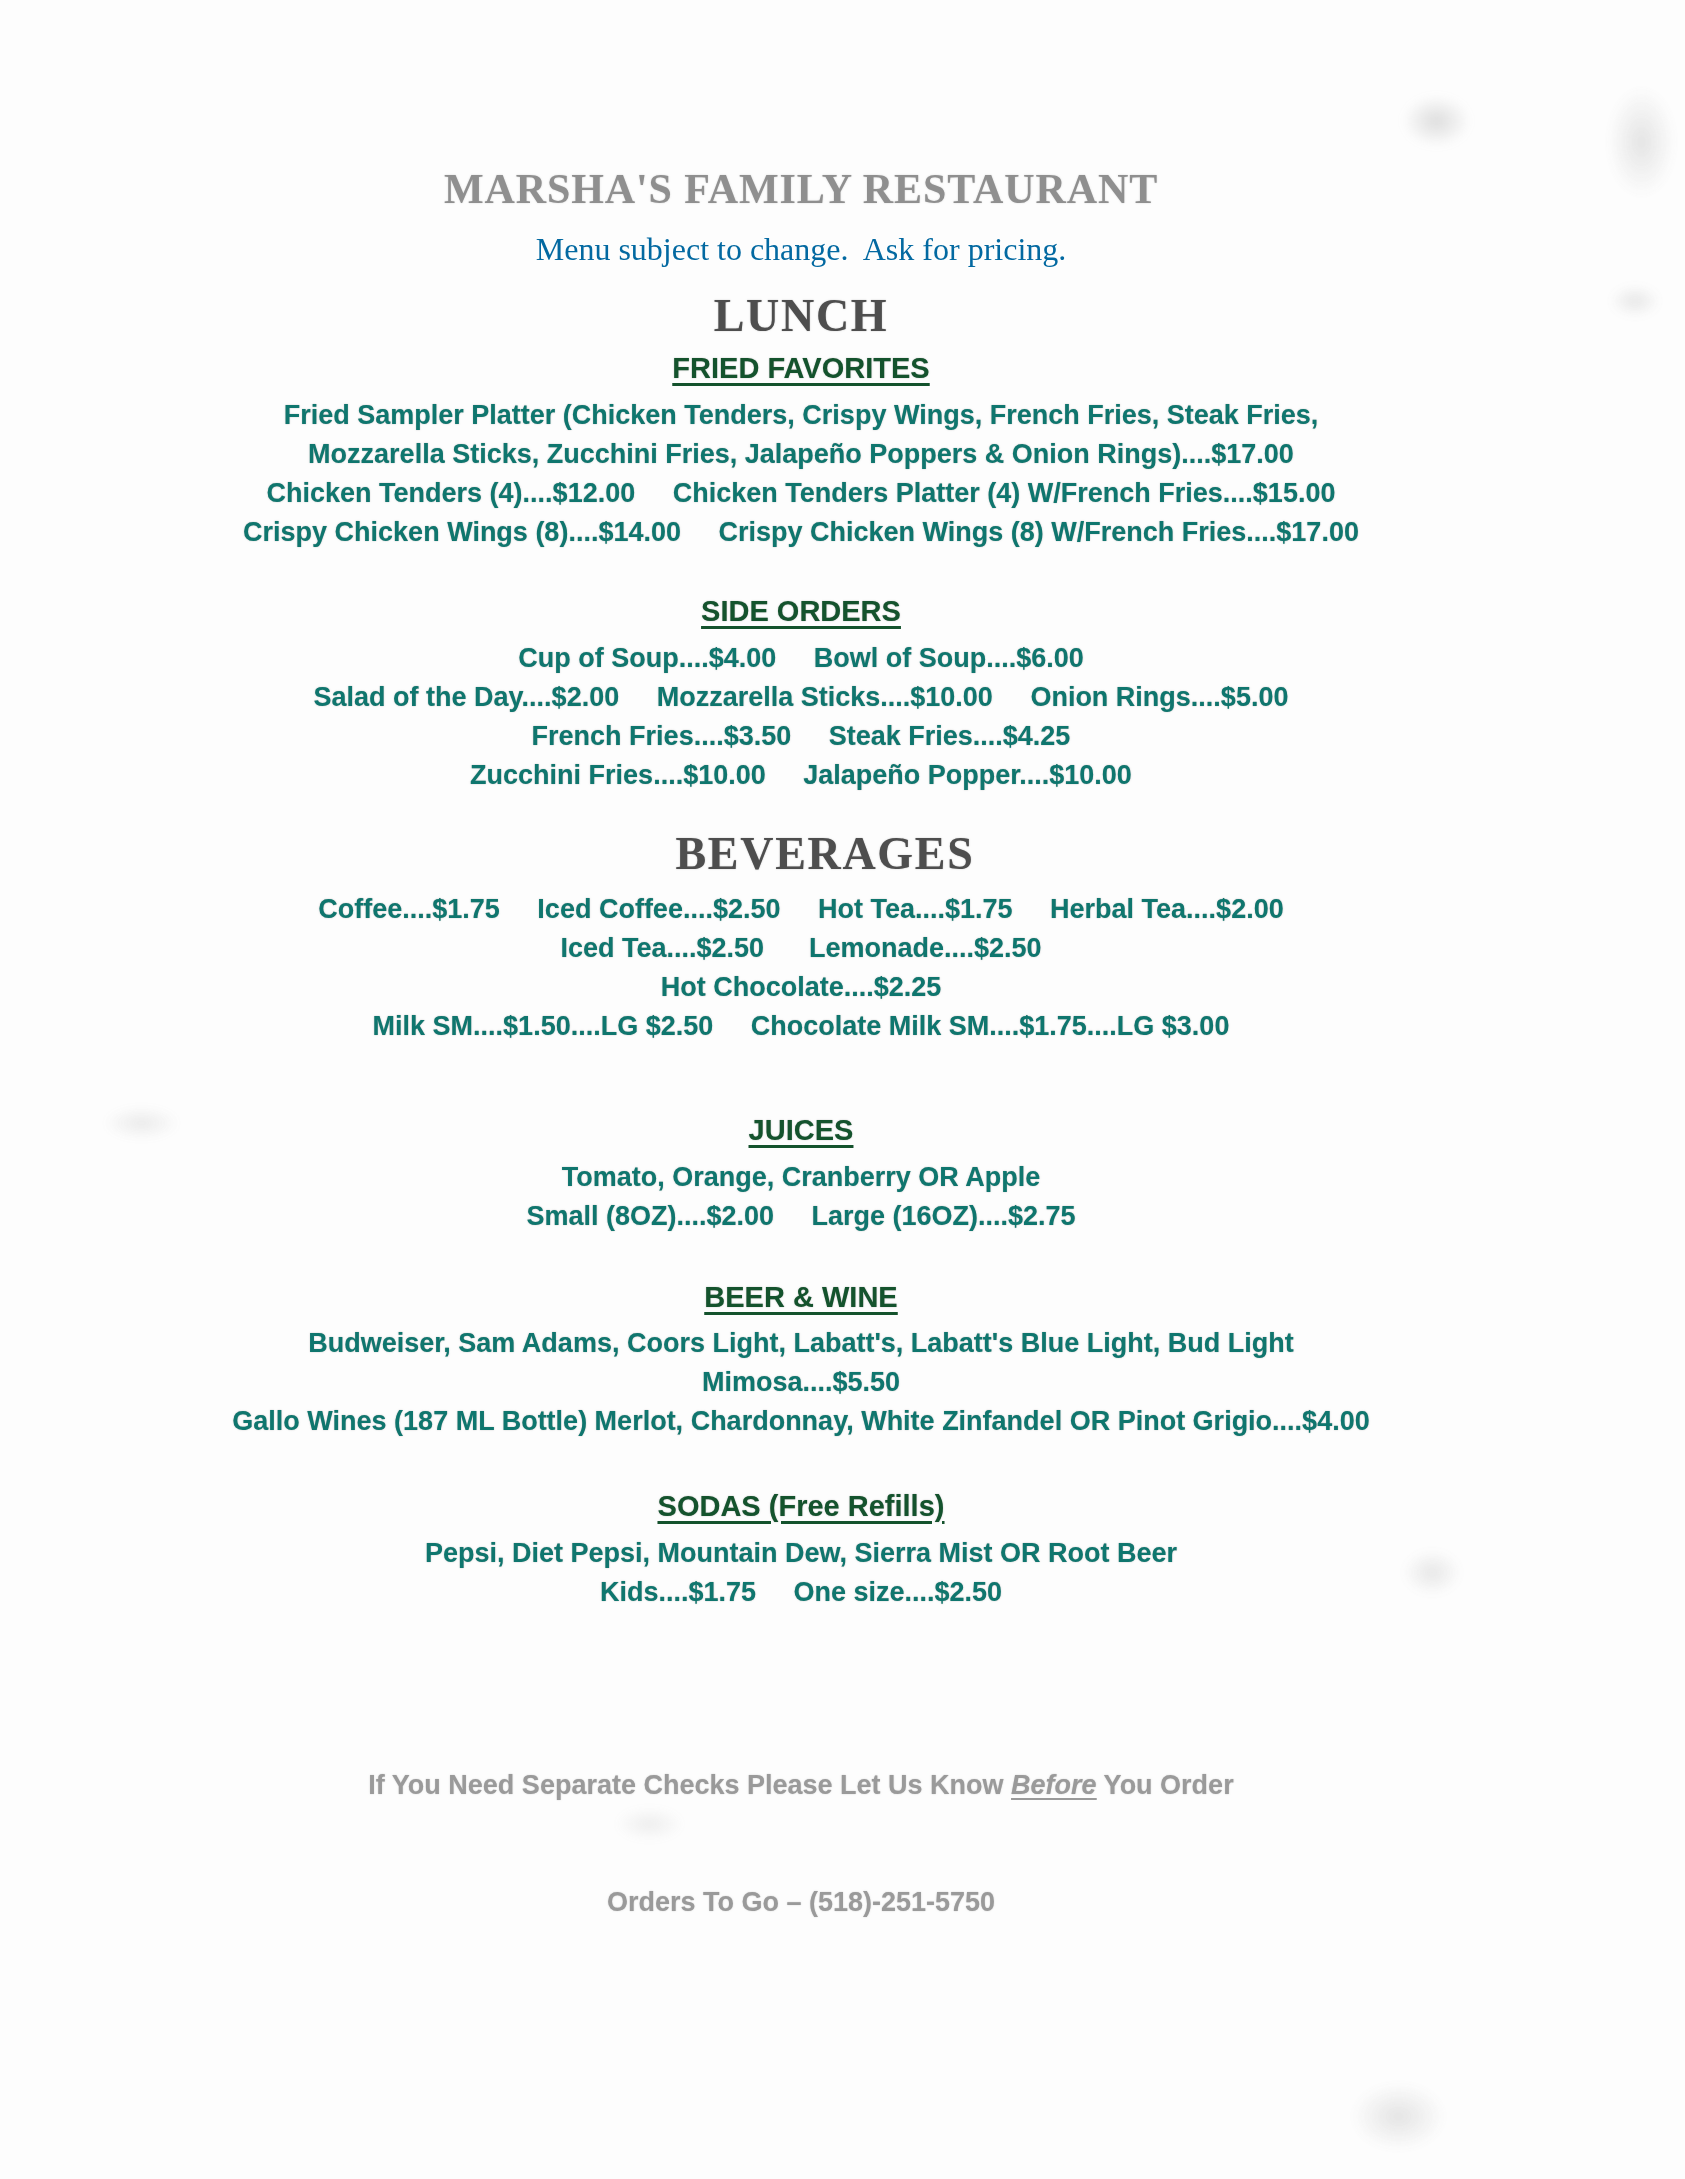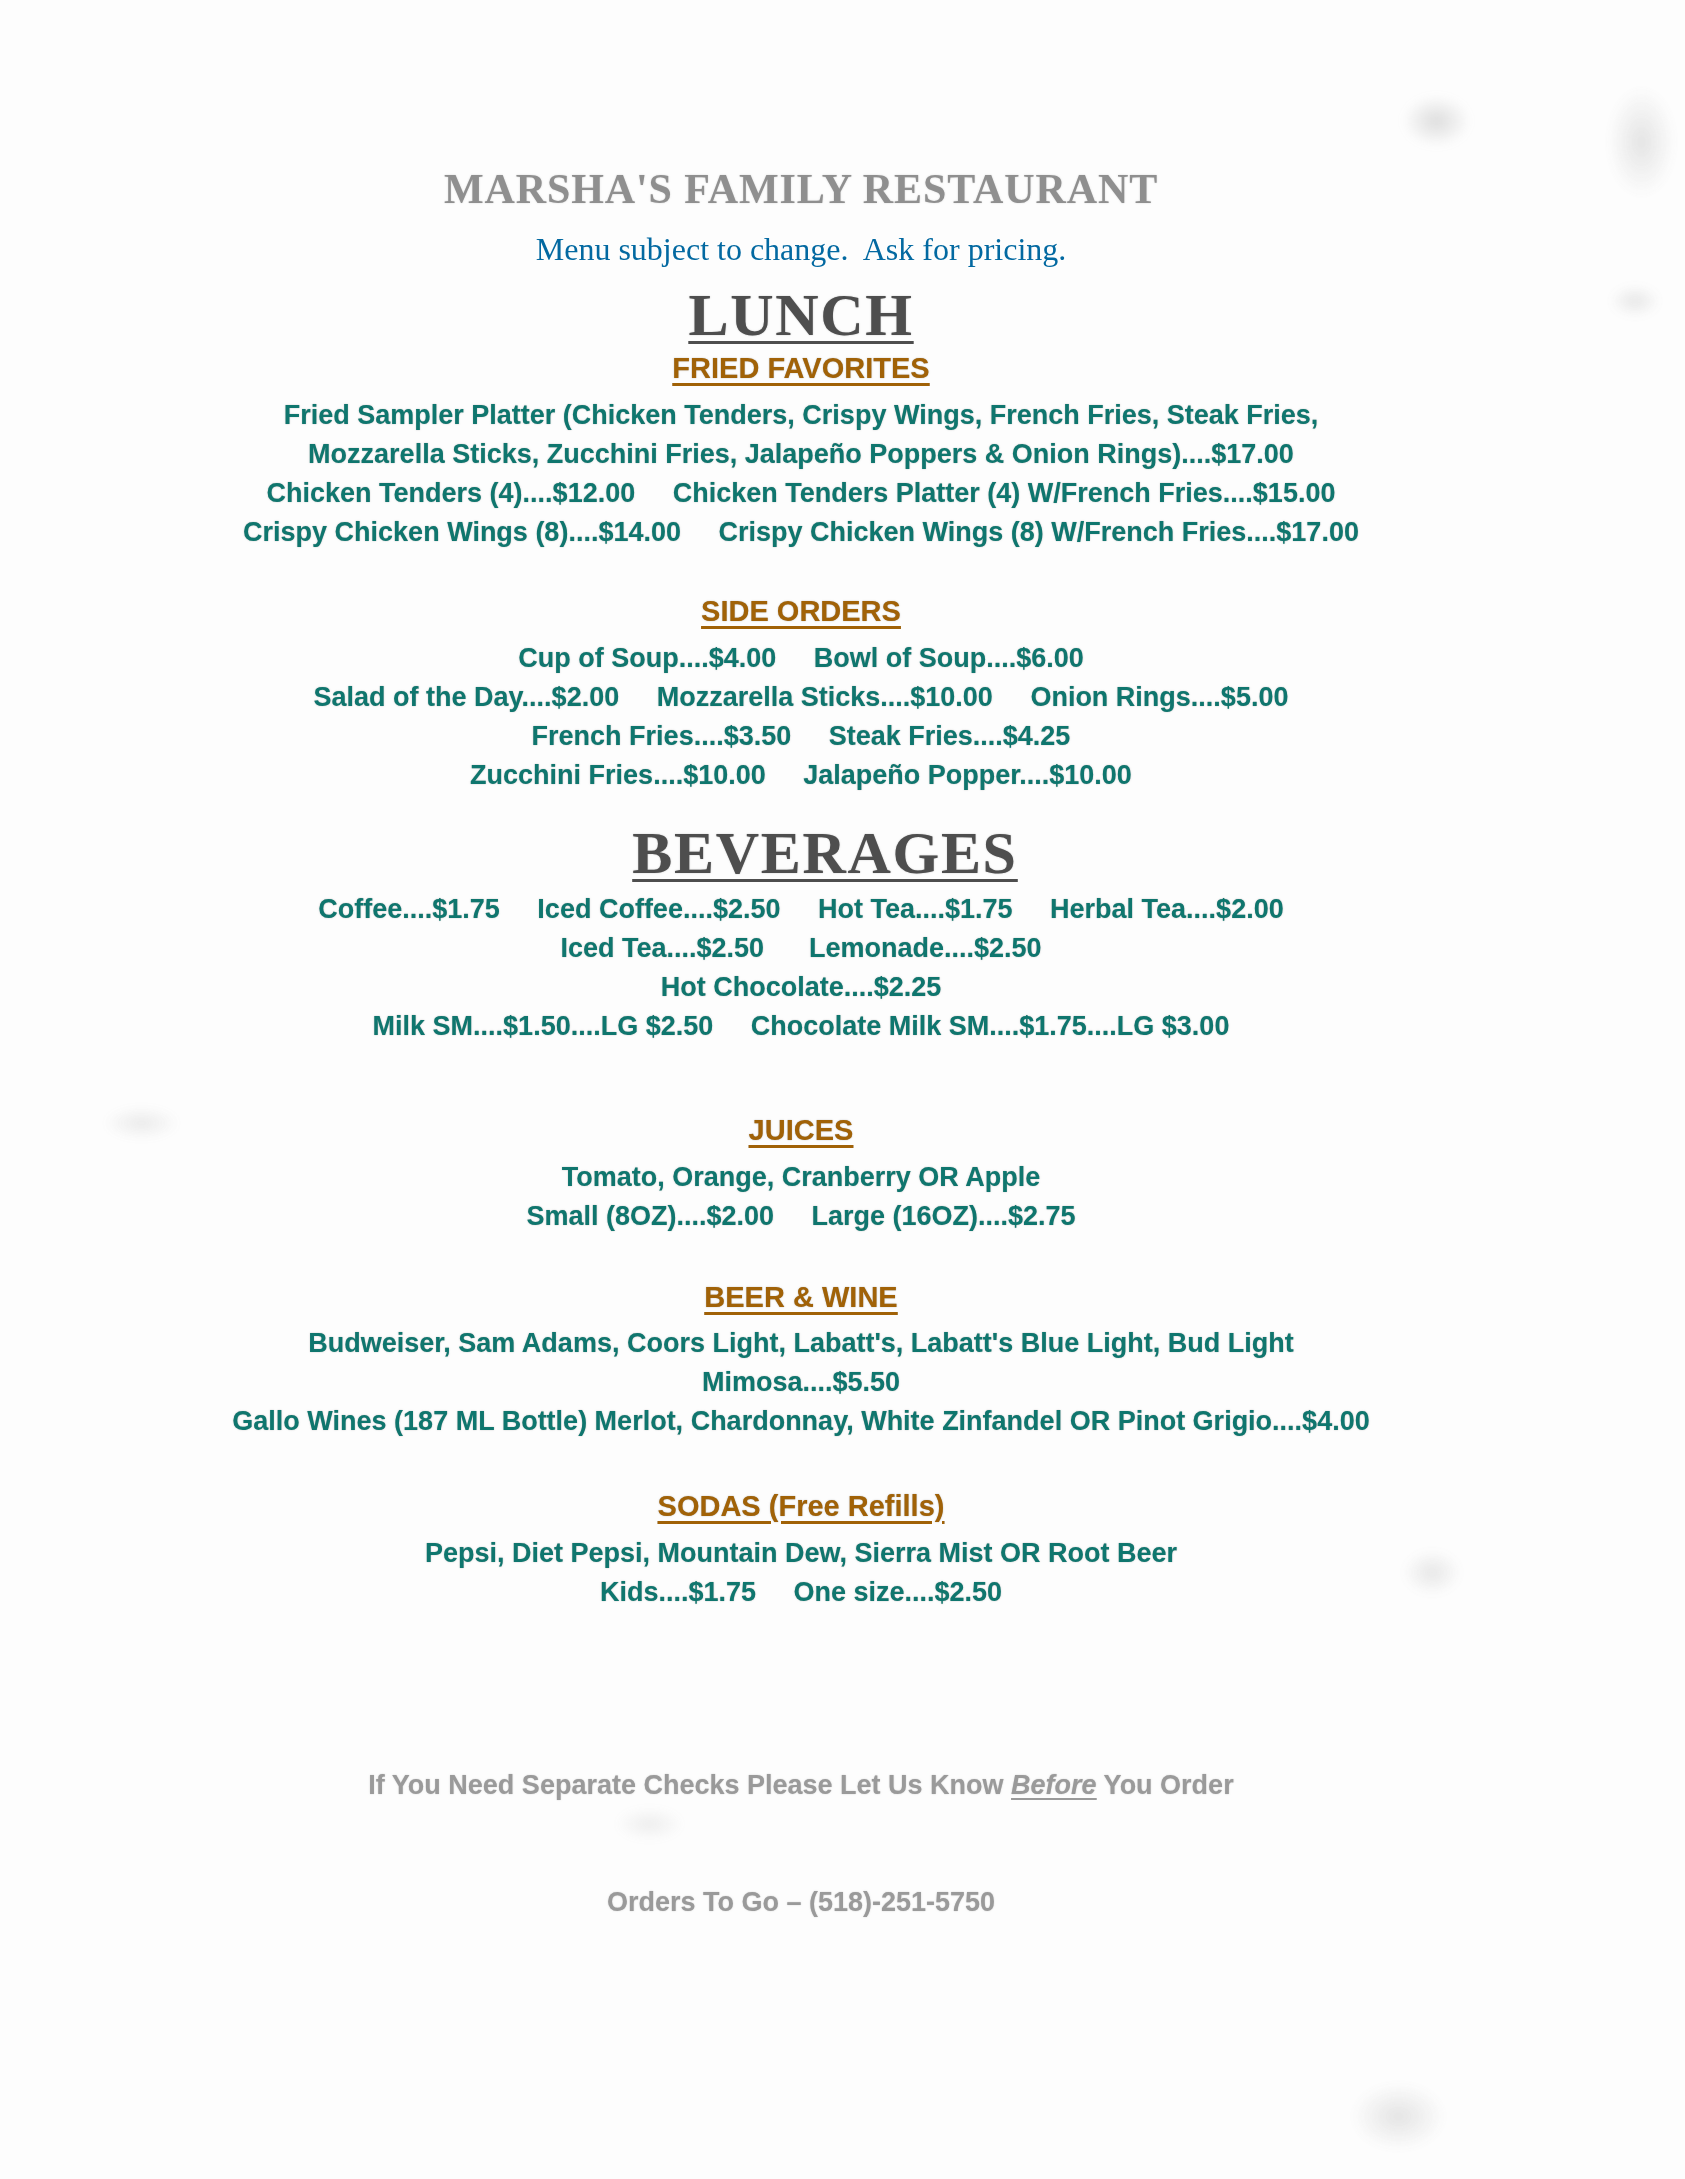--- a/index.html
+++ b/index.html
@@ -33,35 +33,34 @@
     margin-top: 15.5px;
     font-family: "Liberation Serif", serif;
     font-size: 32px;
     line-height: 41px;
     color: #0369a1;
     white-space: pre-wrap;
   }
   .heading-serif {
     font-family: "Liberation Serif", serif;
     font-weight: bold;
-    font-size: 60px;
+    font-size: 46px;
     line-height: 53px;
     color: #4e4e4e;
     letter-spacing: 1.7px;
-    text-decoration: underline;
     text-decoration-thickness: 2.6px;
     text-underline-offset: 6px;
     text-shadow: 0 0 1.3px rgba(90,90,90,.5);
     white-space: pre-wrap;
   }
   .heading-sans {
     font-weight: bold;
     font-size: 29px;
     line-height: 40px;
-    color: #a16207;
+    color: #14532d;
     text-decoration: underline;
     text-decoration-thickness: 2.6px;
     text-underline-offset: 5.2px;
     text-shadow: 0 0 1.3px rgba(80,80,80,.5);
     white-space: pre-wrap;
   }
   .lunch-heading   { margin-top: 19px; }
   .sec-fried    .heading-sans  { margin-top: 6.9px; }
   .sec-sides    .heading-sans  { margin-top: 39px; }
   .sec-bev      .heading-serif { margin-top: 32px; padding-left: 48px; }

